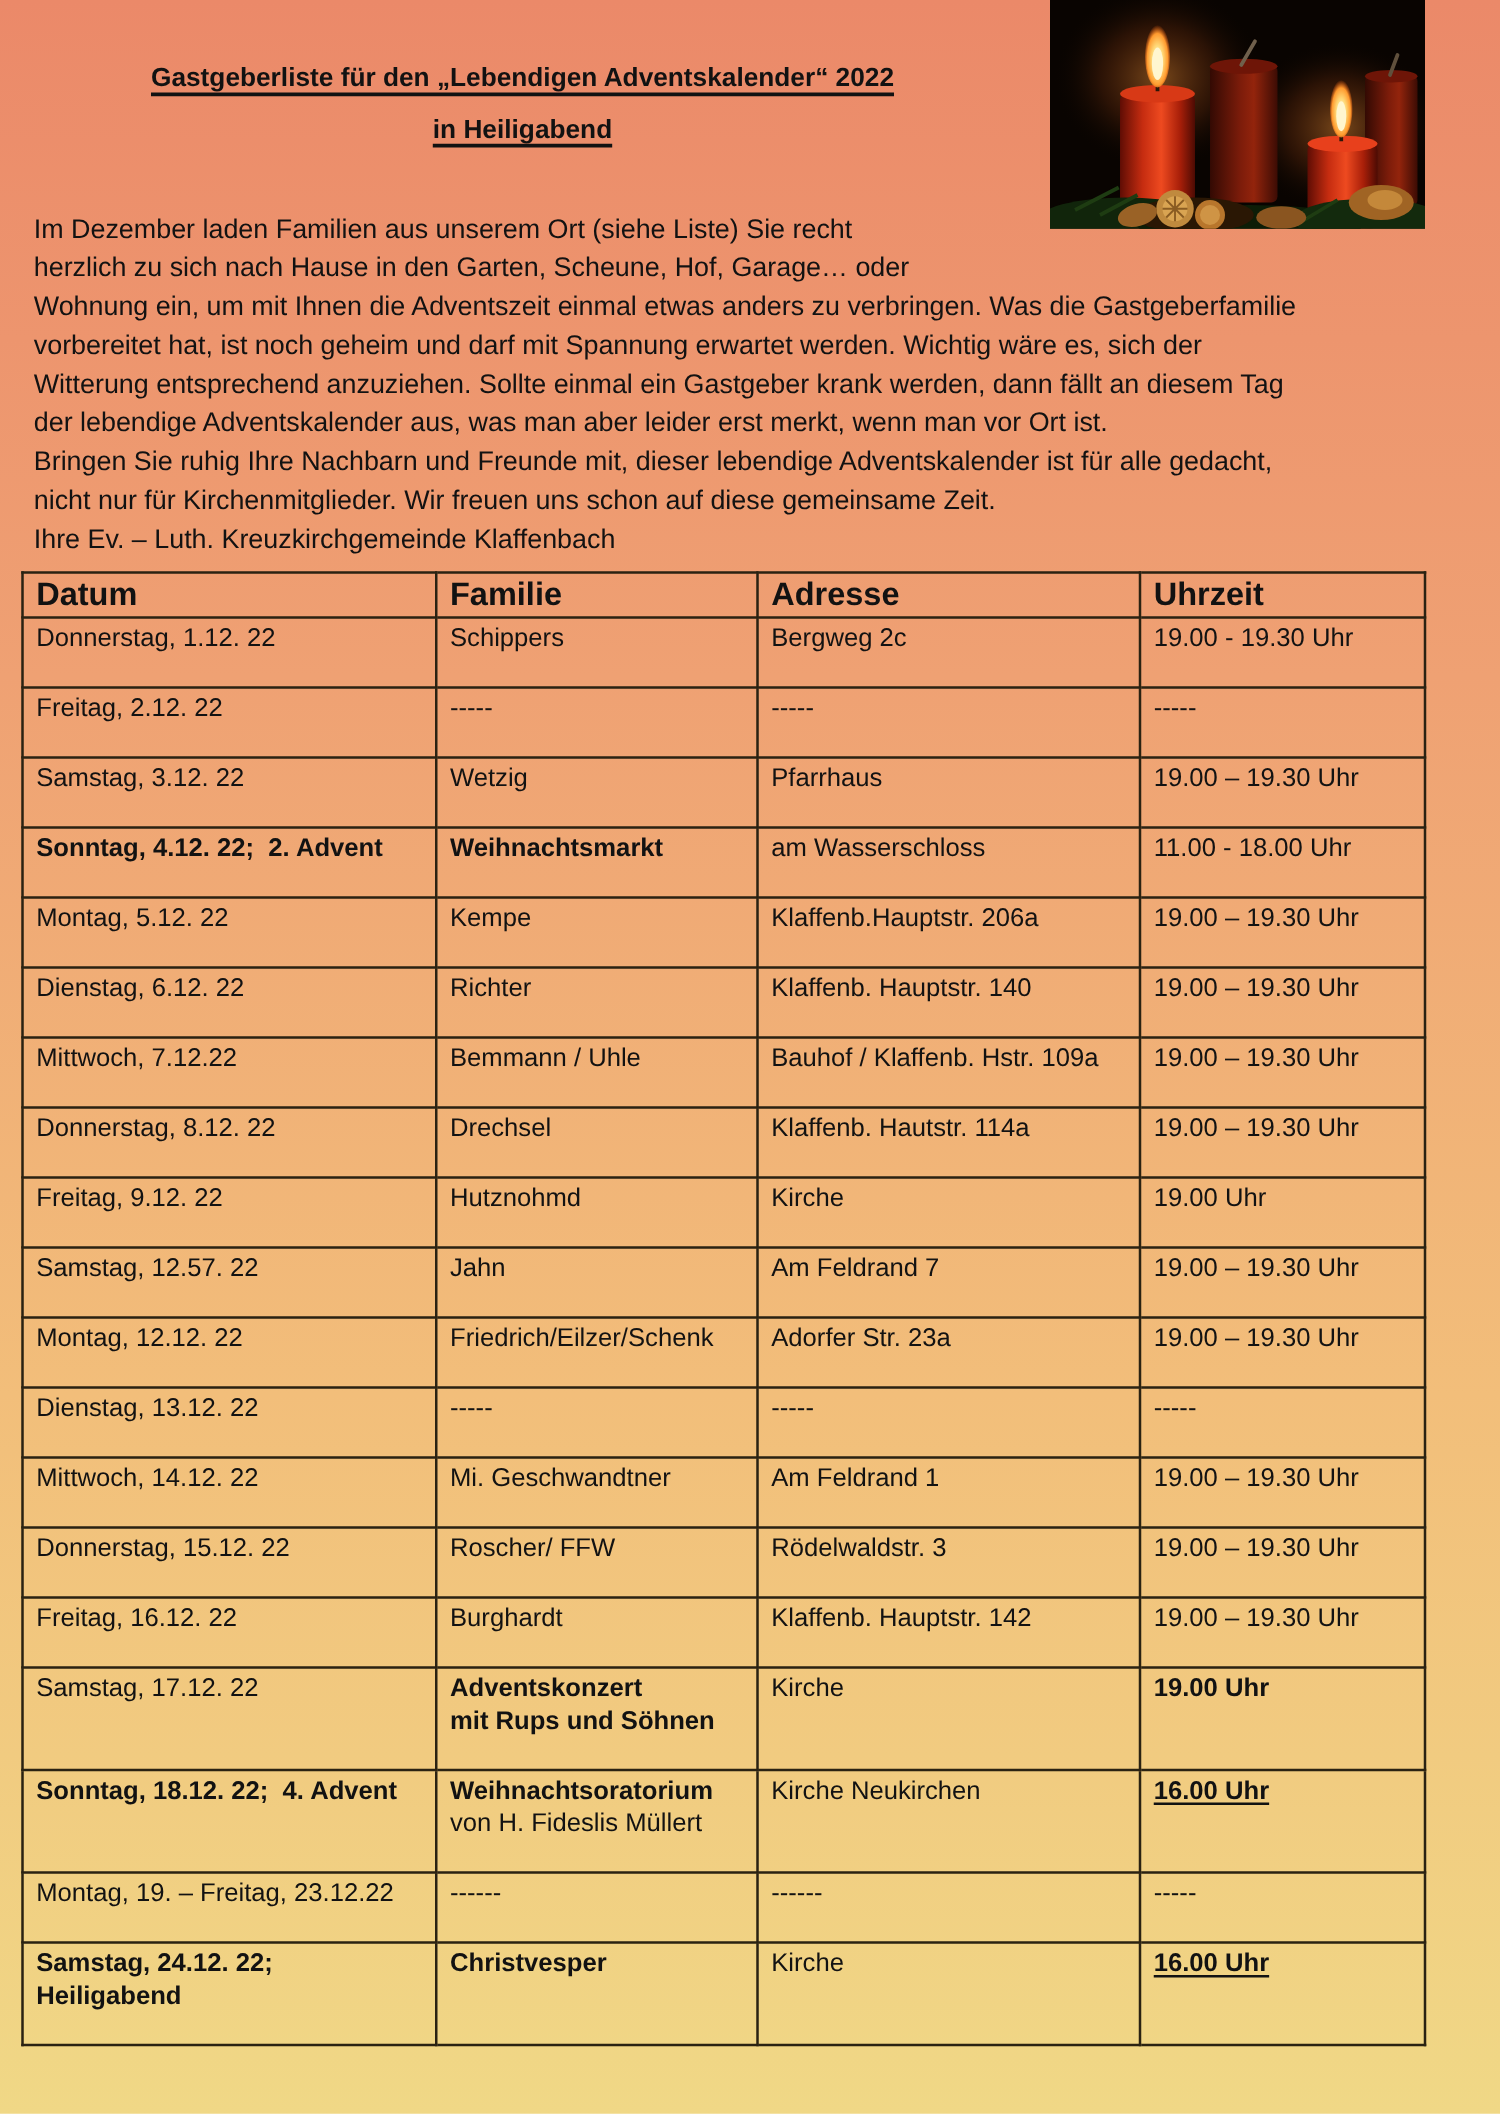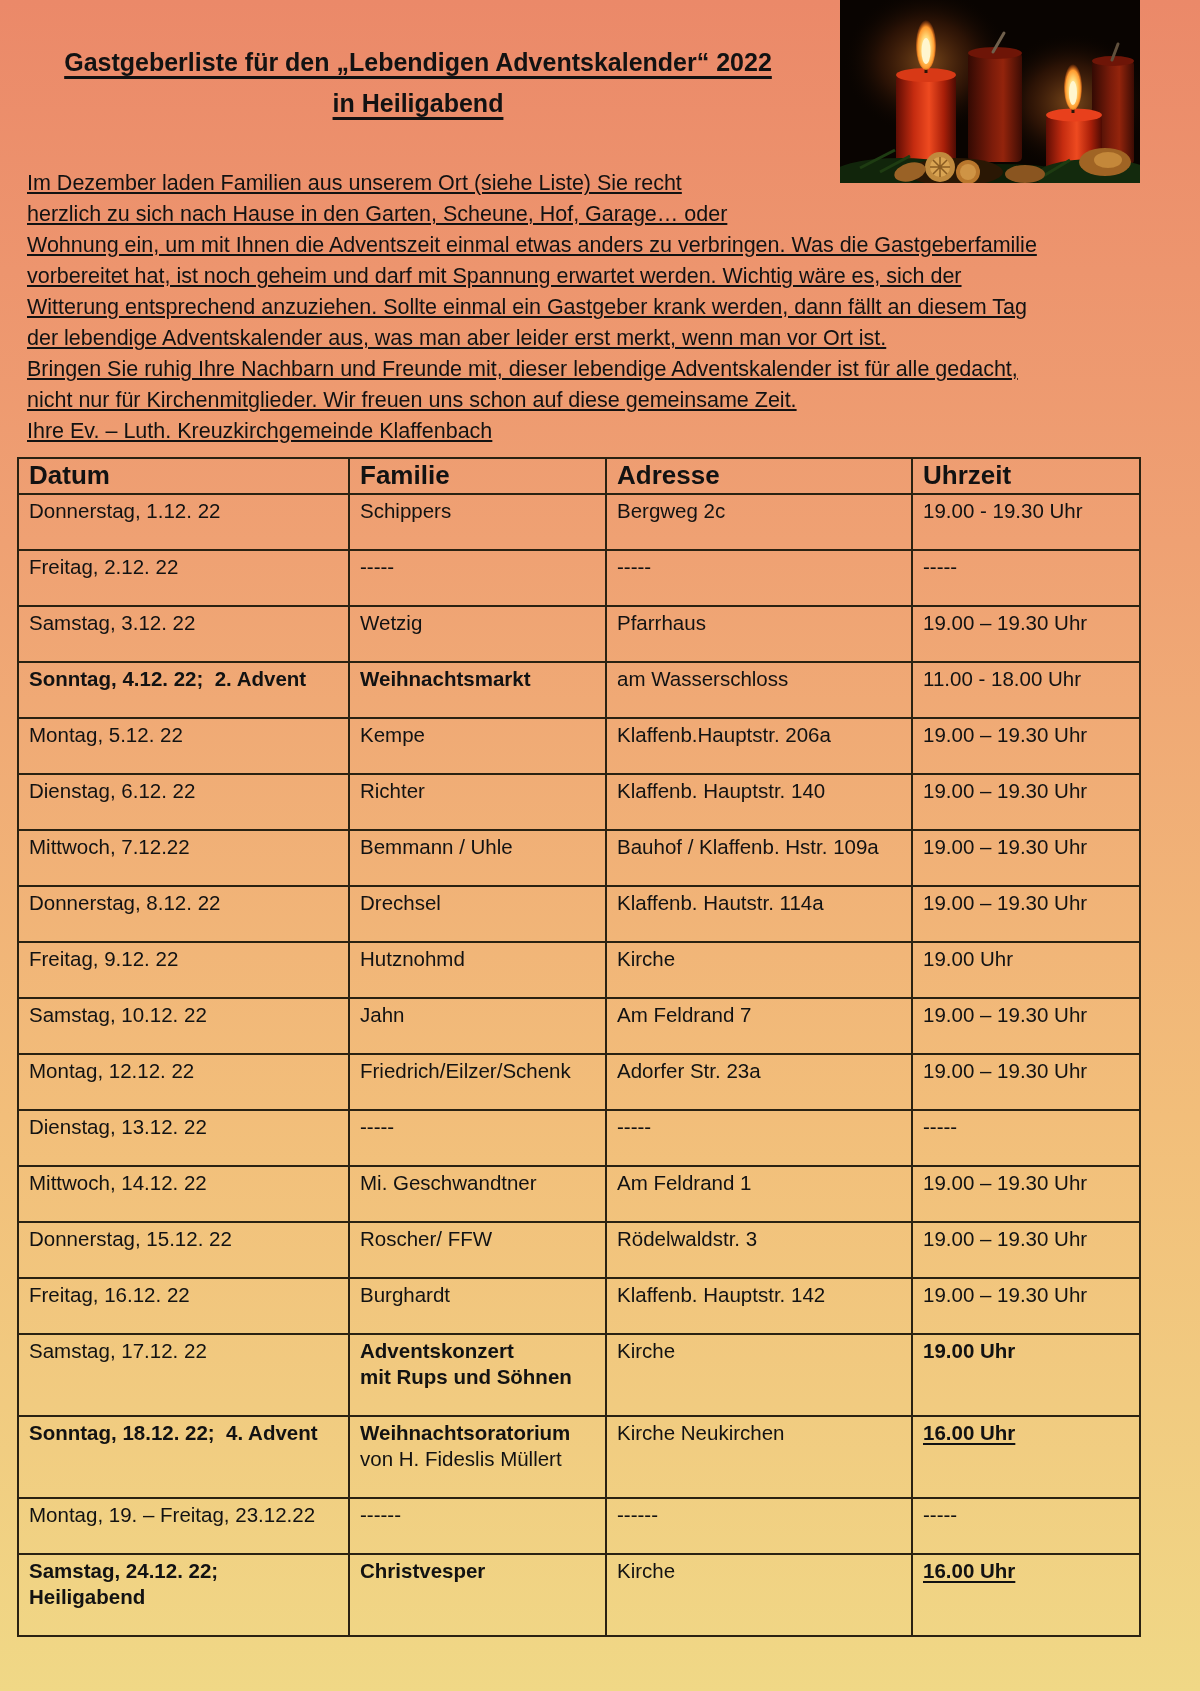--- a/index.html
+++ b/index.html
@@ -10,31 +10,31 @@
   }
   .page{position:relative;width:1200px;height:1691px;}
 
   
   .photo{position:absolute;top:0;left:840px;width:300px;height:183px;}
   .photo svg{display:block;}
 
   
   .title-block{
     padding-top:42px;width:836px;text-align:center;
-    font-size:25px;font-weight:bold;line-height:41px;
+    font-size:21px;font-weight:bold;line-height:41px;
   }
   .title-line{
     text-decoration:underline;
     text-decoration-thickness:2.5px;
     text-underline-offset:5px;
   }
 
   
   .intro{margin:44px 0 0 27px;font-size:21.5px;line-height:31px;width:1110px;}
-  .intro-line{white-space:pre-wrap;text-decoration:underline;}
+  .intro-line{white-space:pre-wrap;}
 
   
   .schedule{
     border-collapse:collapse;table-layout:fixed;
     width:1122px;margin:10px 0 0 17px;
   }
   .schedule th,.schedule td{
     border:2px solid #2a2212;
     text-align:left;vertical-align:top;
     padding:3px 10px;
@@ -203,21 +203,21 @@
           <td>Klaffenb. Hautstr. 114a</td>
           <td>19.00 – 19.30 Uhr</td>
         </tr>
         <tr>
           <td>Freitag, 9.12. 22</td>
           <td><span>Hutznohmd</span></td>
           <td>Kirche</td>
           <td>19.00 Uhr</td>
         </tr>
         <tr>
-          <td>Samstag, 10.12. 22</td>
+          <td>Samstag, 12.57. 22</td>
           <td><span>Jahn</span></td>
           <td>Am Feldrand 7</td>
           <td>19.00 – 19.30 Uhr</td>
         </tr>
         <tr>
           <td>Montag, 12.12. 22</td>
           <td><span>Friedrich/Eilzer/Schenk</span></td>
           <td>Adorfer Str. 23a</td>
           <td>19.00 – 19.30 Uhr</td>
         </tr>

